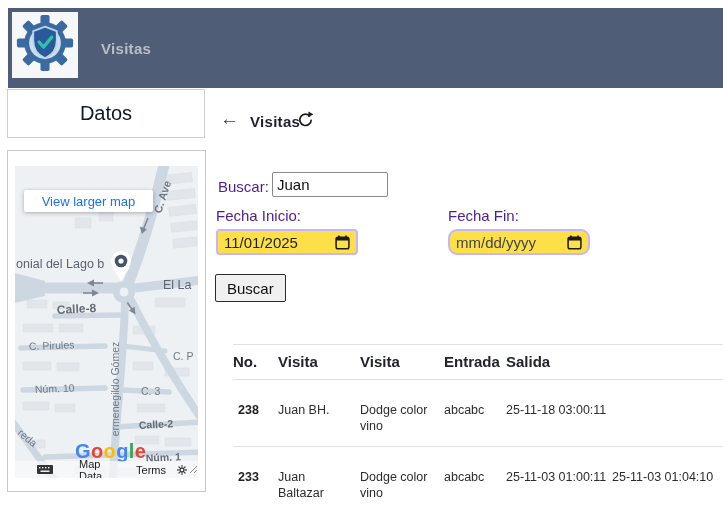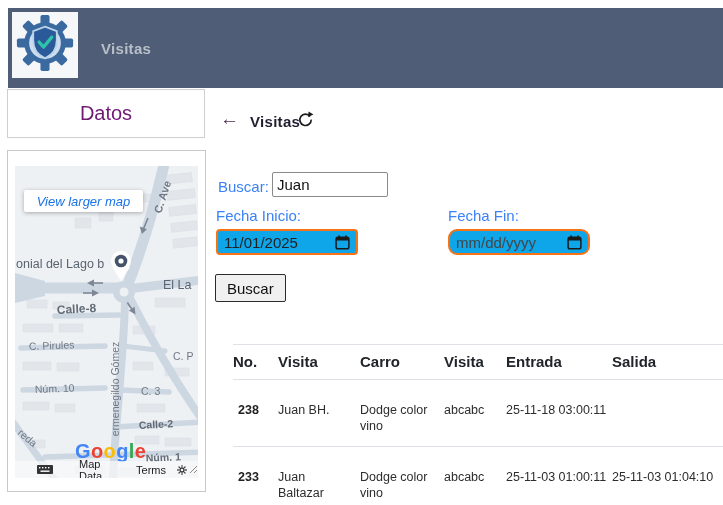--- a/index.html
+++ b/index.html
@@ -9,54 +9,54 @@
   
   .app-header{position:absolute;left:8px;top:8px;right:0;height:80px;background:#4f5e76;}
   .logo-tile{position:absolute;left:4px;top:4px;width:66px;height:66px;background:#f5f7f9;
              display:flex;align-items:center;justify-content:center;}
   .app-title{position:absolute;left:93px;top:32px;font-size:15px;font-weight:bold;
              color:#b9bfc9;letter-spacing:.3px;}
 
   
   .datos-tab{position:absolute;left:7px;top:89px;width:196px;height:47px;background:#fff;
              border:1px solid #cfcfcf;display:flex;align-items:center;justify-content:center;
-             font-size:20px;color:#701a75;cursor:pointer;}
+             font-size:20px;color:#0f172a;cursor:pointer;}
 
   
   .back-arrow{position:absolute;left:220px;top:108px;font-size:19px;font-weight:bold;
               color:#4e2b4e;cursor:pointer;line-height:22px;}
   .view-title{position:absolute;left:250px;top:113px;font-size:15px;font-weight:bold;
               color:#221d31;letter-spacing:.3px;}
   .refresh-btn{position:absolute;left:297px;top:111px;width:17px;height:17px;cursor:pointer;}
 
   
   .map-frame{position:absolute;left:7px;top:150px;width:197px;height:340px;background:#fff;
              border:1px solid #c9c9c9;}
   .map-inner{position:absolute;left:7px;top:15px;width:183px;height:312px;background:#eef1f4;
              overflow:hidden;}
-  .vlm{position:absolute;left:9px;top:24px;width:119px;height:22px;background:#fff;border-radius:2px;
+  .vlm{position:absolute;left:9px;top:24px;width:129px;height:22px;background:#fff;border-radius:2px;
        box-shadow:0 1px 4px rgba(0,0,0,.3);display:flex;align-items:center;justify-content:center;
-       font-size:13px;color:#1a73e8;cursor:pointer;font-style:italic;}
+       font-size:13px;color:#1a73e8;cursor:pointer;}
   .gmap-google{position:absolute;left:60px;top:274px;font-size:20px;font-weight:bold;
                letter-spacing:.4px;cursor:pointer;}
   .gmap-attr{position:absolute;left:0;right:0;bottom:0;height:17px;display:flex;align-items:center;
              font-size:11px;color:#1c1c1c;background:rgba(248,249,250,.72);}
   .gmap-attr .kbd{margin-left:22px;display:inline-flex;cursor:pointer;}
   .gmap-attr a{color:#1c1c1c;text-decoration:none;cursor:pointer;}
   .gmap-attr .md{margin-left:26px;}
   .gmap-attr .tm{margin-left:14px;}
   .gmap-attr .gear{margin-left:11px;display:inline-flex;cursor:pointer;}
   .gmap-attr .rsz{margin-left:2px;display:inline-flex;}
 
   
-  .lbl{position:absolute;font-size:15px;color:#3b82f6;}
+  .lbl{position:absolute;font-size:15px;color:#4c1d95;}
   .buscar-input{position:absolute;left:272px;top:172px;width:106px;height:23px;border:1px solid #8a8a8a;
                 border-radius:2px;font-size:15px;padding:0 4px;font-family:inherit;color:#111;}
-  .date-wrap{position:absolute;width:126px;height:22px;border:2px solid #f97316;border-radius:4px;
-             background:#0ea5e9;display:flex;align-items:center;padding:0 6px;}
+  .date-wrap{position:absolute;width:126px;height:22px;border:2px solid #c4b5fd;border-radius:4px;
+             background:#fde047;display:flex;align-items:center;padding:0 6px;}
   .date-wrap input{border:none;outline:none;flex:1;font-size:15px;font-family:inherit;color:#222;
                    width:90px;background:transparent;padding:0;}
   .date-wrap input::placeholder{color:#454545;opacity:1;}
   .cal-icon{display:inline-flex;cursor:pointer;margin-left:4px;}
   .buscar-btn{position:absolute;left:215px;top:274px;height:28px;padding:0 11px;font-size:15px;
               font-family:inherit;background:#f0f0f0;border:1.5px solid #2b2b2b;border-radius:2px;
               color:#111;cursor:pointer;}
 
   
   .visit-table{position:absolute;left:233px;top:336px;width:490px;font-size:12.5px;color:#2d2d2d;}
@@ -273,21 +273,20 @@
       </svg>
     </span>
   </div>
 
   <button class="buscar-btn">Buscar</button>
 
   <div class="visit-table">
     <div class="trow head">
       <div class="cell first">No.</div>
       <div class="cell">Visita</div>
-      <div class="cell">Carro</div>
       <div class="cell">Visita</div>
       <div class="cell">Entrada</div>
       <div class="cell">Salida</div>
     </div>
 
     <div class="trow">
       <div class="cell first num">238</div>
       <div class="cell">Juan BH.</div>
       <div class="cell">Dodge color vino</div>
       <div class="cell">abcabc</div>

